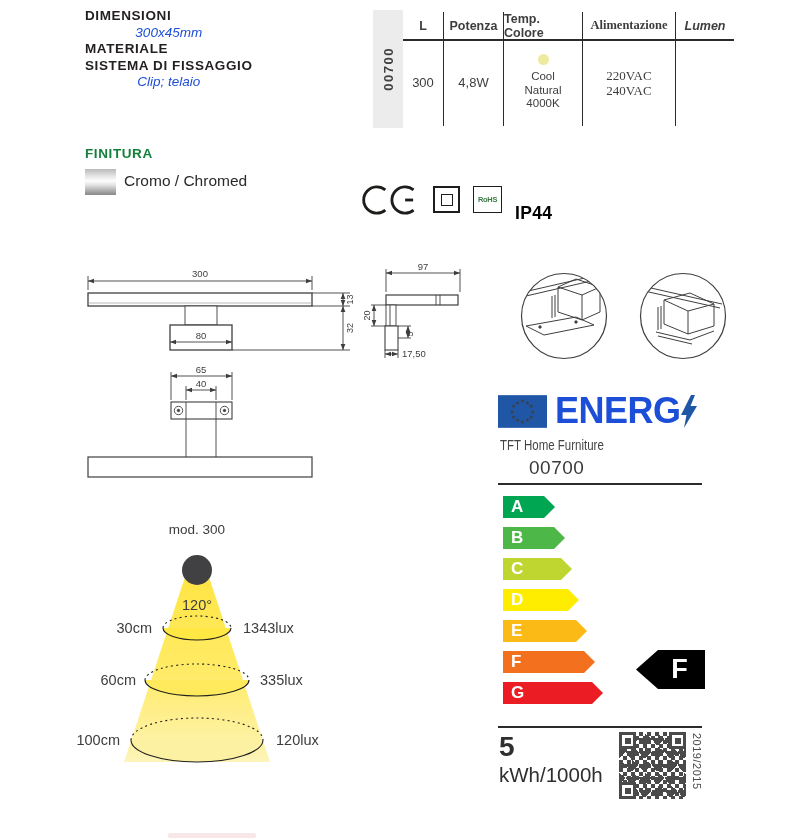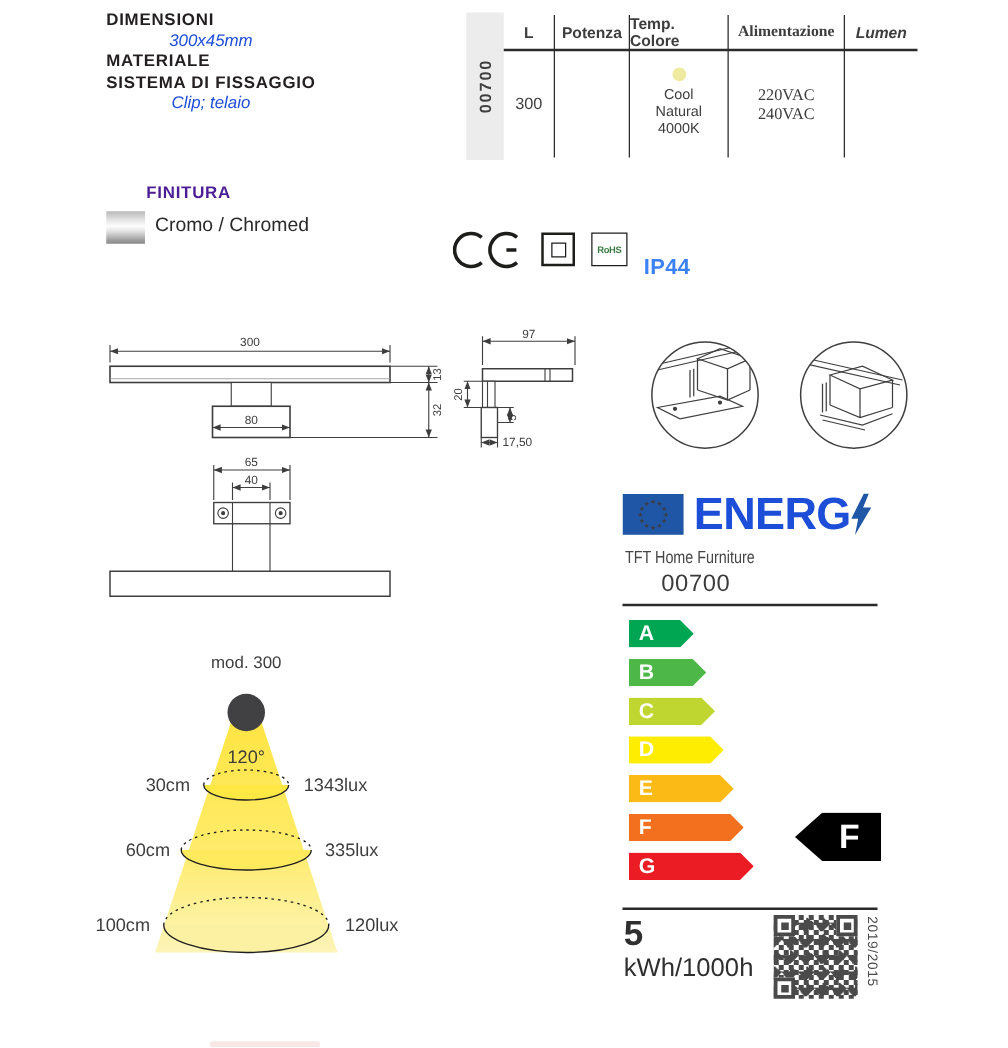--- a/index.html
+++ b/index.html
@@ -18,32 +18,32 @@
   .ptable { left:403px; top:12px; width:331px; height:114px; }
   .ptable .col { position:absolute; top:0; height:114px; }
   .ptable .th { height:27px; display:flex; align-items:center; justify-content:center; font-size:12.5px; font-weight:bold; color:#3d3d3d; }
   .ptable .td { height:87px; display:flex; flex-direction:column; align-items:center; justify-content:center; font-size:13px; color:#3d3d3d; line-height:15px; }
   .ptable .vline { position:absolute; top:0; width:1px; height:114px; background:#2b2b2b; }
   .ptable .hline { position:absolute; top:27px; left:0; width:331px; height:1.5px; background:#2b2b2b; }
   .temp-dot { width:11px; height:11px; border-radius:50%; background:#f0e9a0; margin-bottom:5px; }
   .cell-sub { font-size:11.5px; line-height:13.5px; }
 
   
-  .finish-label { left:85px; top:146px; font-size:13.5px; font-weight:bold; letter-spacing:.6px; color:#4c1d95;margin-left:32px; }
+  .finish-label { left:85px; top:146px; font-size:13.5px; font-weight:bold; letter-spacing:.6px; color:#15803d; }
   .chrome-swatch { left:85px; top:169px; width:31px; height:26px;
     background:linear-gradient(#b9b9b9 0%, #e6e6e6 28%, #fdfdfd 46%, #e2e2e2 62%, #9c9c9c 90%, #8a8a8a 100%); }
   .finish-value { left:124px; top:172px; font-size:15.5px; color:#2a2a2a; }
 
   
   .cert-row { left:362px; top:175px; display:flex; align-items:center; gap:13px; }
   .sq2-outer { width:27px; height:27px; border:2.2px solid #1d1d1b; display:flex; align-items:center; justify-content:center; }
   .sq2-inner { width:12px; height:12px; border:1.6px solid #1d1d1b; }
   .rohs-box { width:29px; height:27px; border:1.6px solid #1d1d1b; display:flex; align-items:center; justify-content:center; }
   .rohs-text { font-size:7.5px; font-weight:bold; color:#3a7d44; letter-spacing:-.3px; }
-  .ip-text { font-size:17.5px; font-weight:bold; color:#3b82f6; letter-spacing:.3px;margin-top:28px; }
+  .ip-text { font-size:17.5px; font-weight:bold; color:#000000; letter-spacing:.3px;margin-top:28px; }
 
   
   svg text { fill:#3d3d3d; }
   .draw { stroke:#3f3f3f; fill:none; }
 
   
   .energy-head { left:498px; top:390px; display:flex; align-items:center; }
   .energ-text { font-size:36px; font-weight:800; color:#1d4ed8; letter-spacing:-.5px; margin-left:8px; }
   .energy-brand { left:500px; top:437px; font-size:14px; color:#454545; transform:scaleX(.82); transform-origin:left; white-space:nowrap; }
   .energy-model { left:529px; top:457px; font-size:19px; color:#3a3a3a; letter-spacing:.5px; }
@@ -91,20 +91,21 @@
     <span class="code-vertical">00700</span>
   </div>
 
   <section class="abs ptable">
     <div class="col" style="left:0;width:40px;">
       <div class="th">L</div>
       <div class="td">300</div>
     </div>
     <div class="col" style="left:41px;width:59px;">
       <div class="th">Potenza</div>
+      <div class="td">4,8W</div>
     </div>
     <div class="col" style="left:101px;width:78px;">
       <div class="th">Temp. Colore</div>
       <div class="td">
         <span class="temp-dot" style="background: rgb(240, 233, 160);"></span>
         <span class="cell-sub">Cool</span>
         <span class="cell-sub">Natural</span>
         <span class="cell-sub">4000K</span>
       </div>
     </div>

